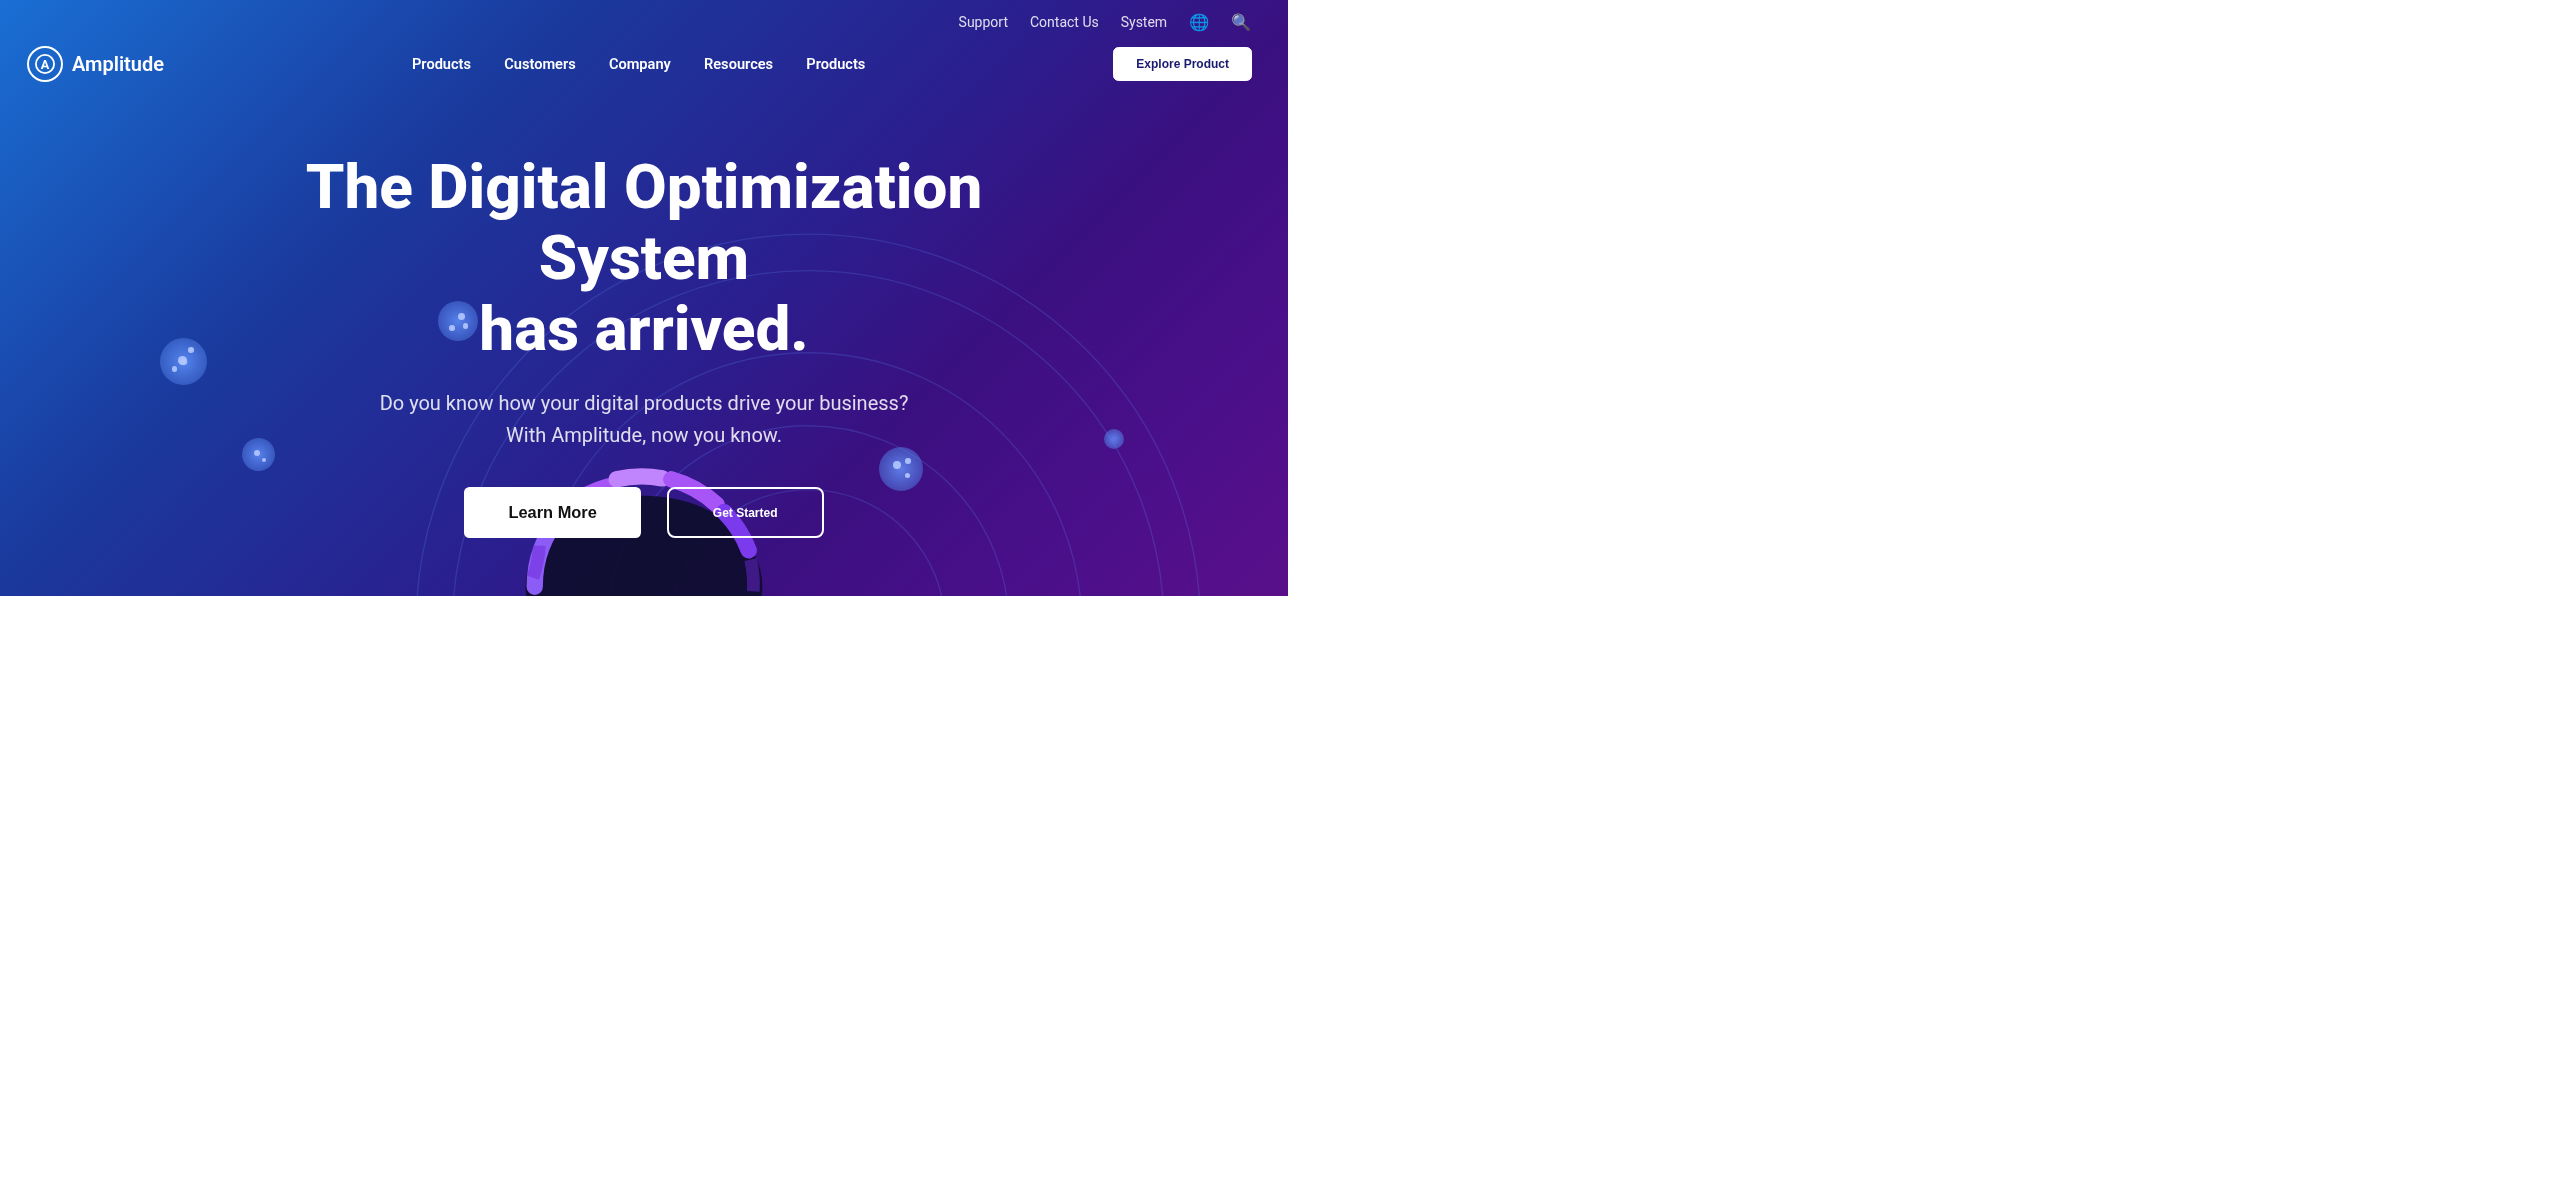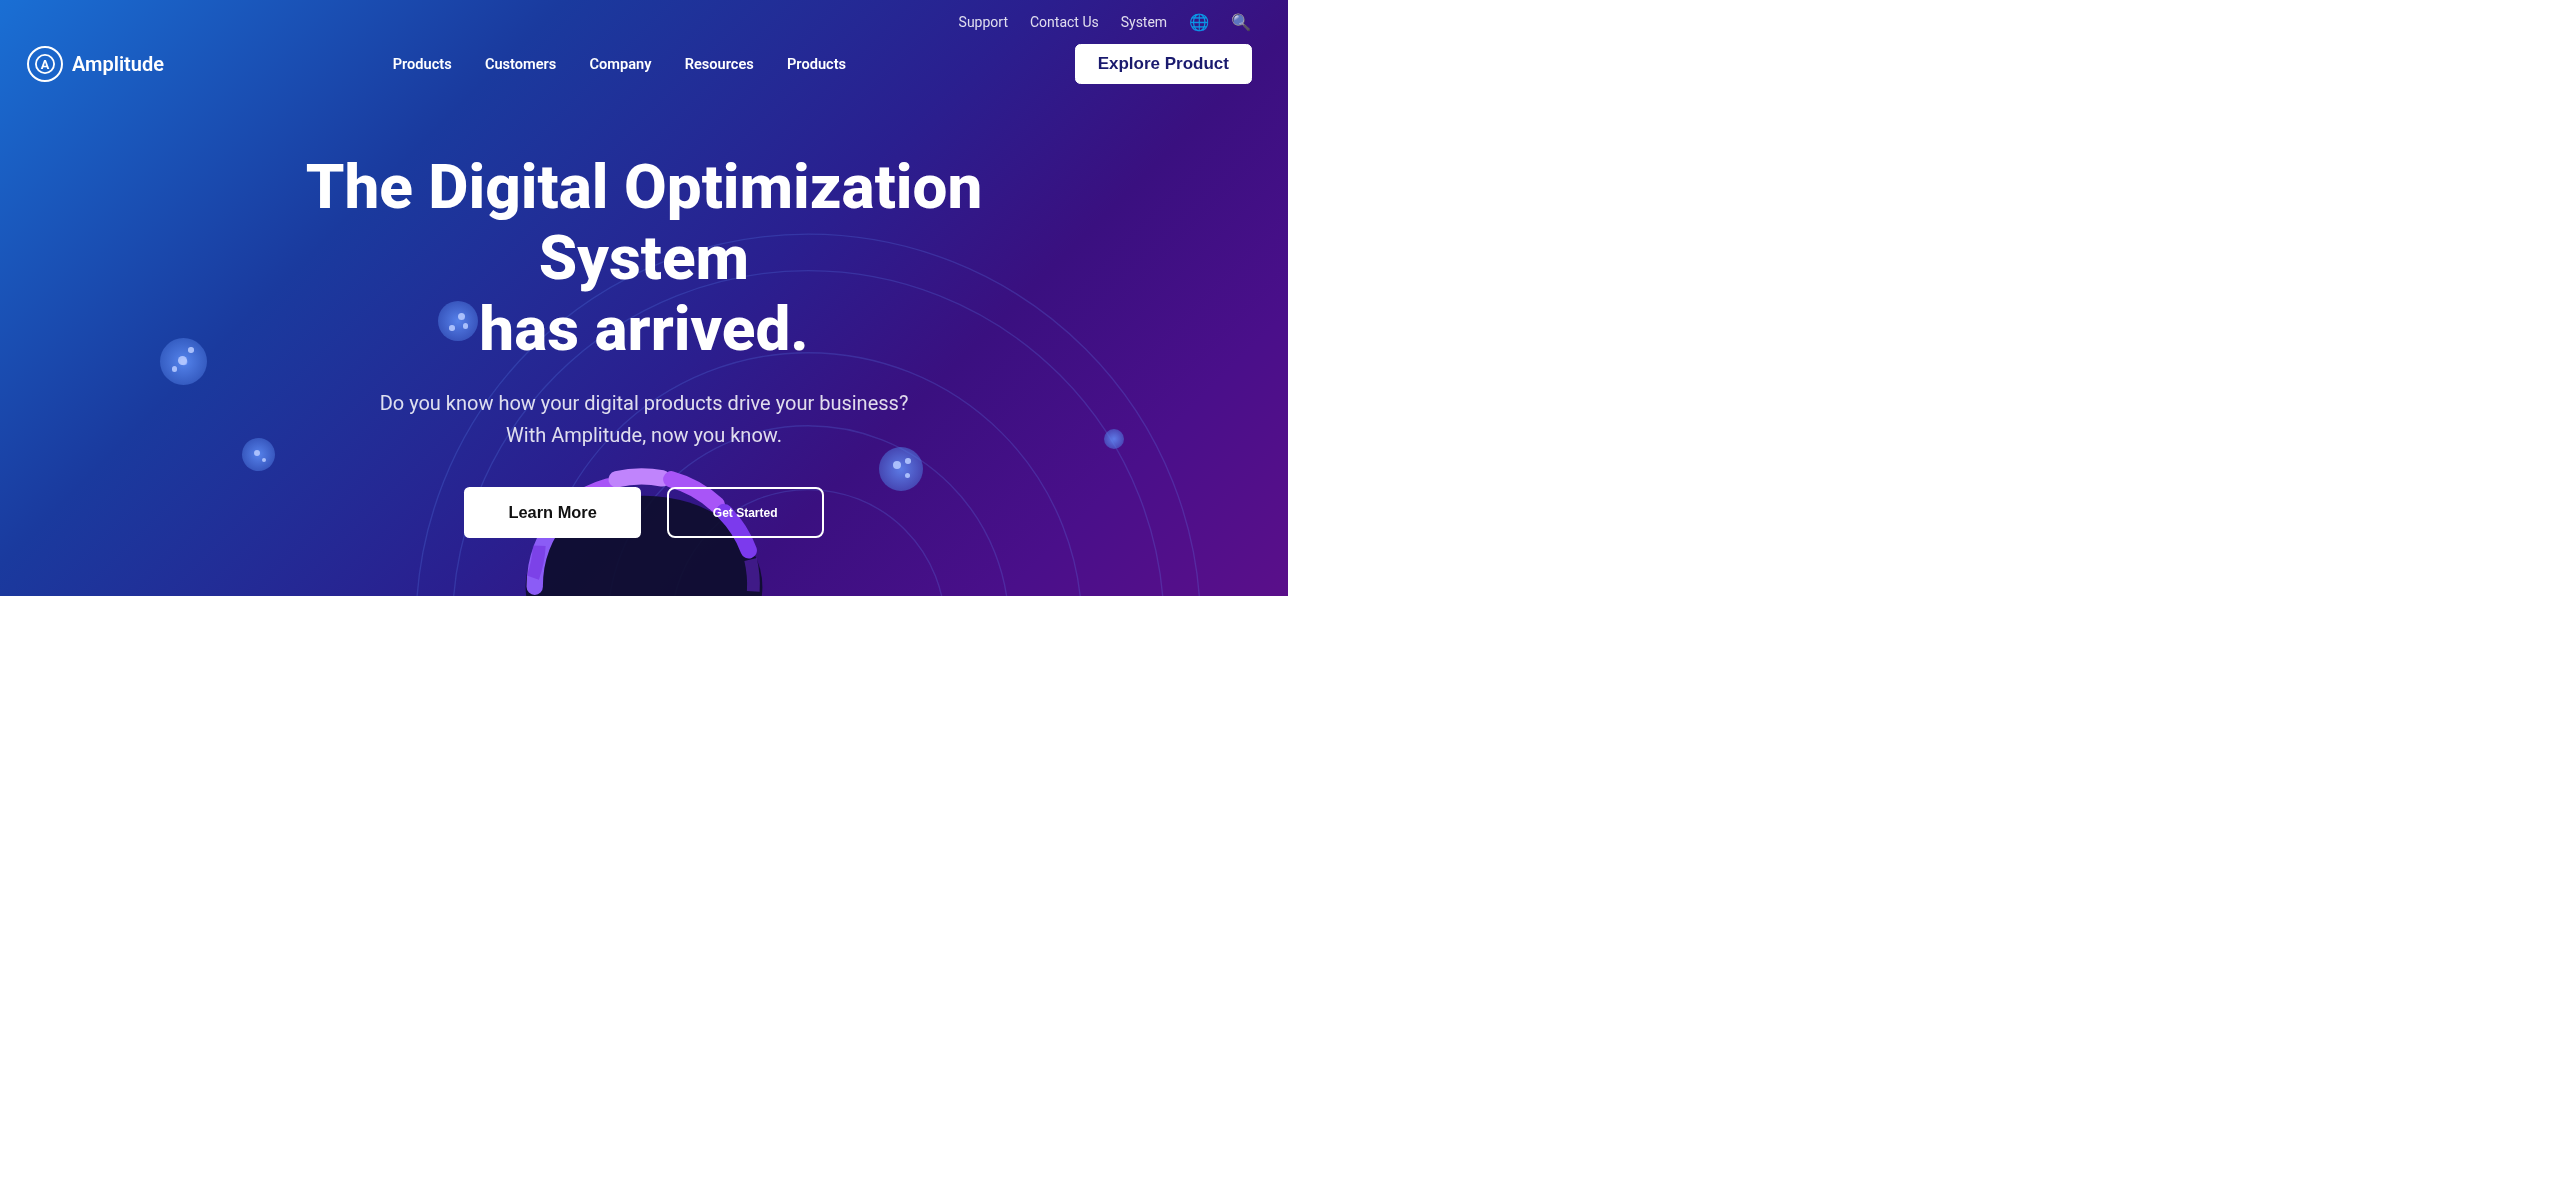--- a/index.html
+++ b/index.html
@@ -125,21 +125,21 @@
       cursor: pointer;
       text-decoration: none;
       border-radius: 3.6px;
     }
 
     .btn-explore {
       background: white;
       color: #1a1a6e;
       border: 1.8px solid white;
       padding: 9px 22px;
-      font-size: 17px;
+      font-size: 12px;
       font-weight: 700;
       border-radius: 5.5px;
       cursor: pointer;
     }
 
     
     .hero-content {
       position: relative;
       z-index: 5;
       text-align: center;

